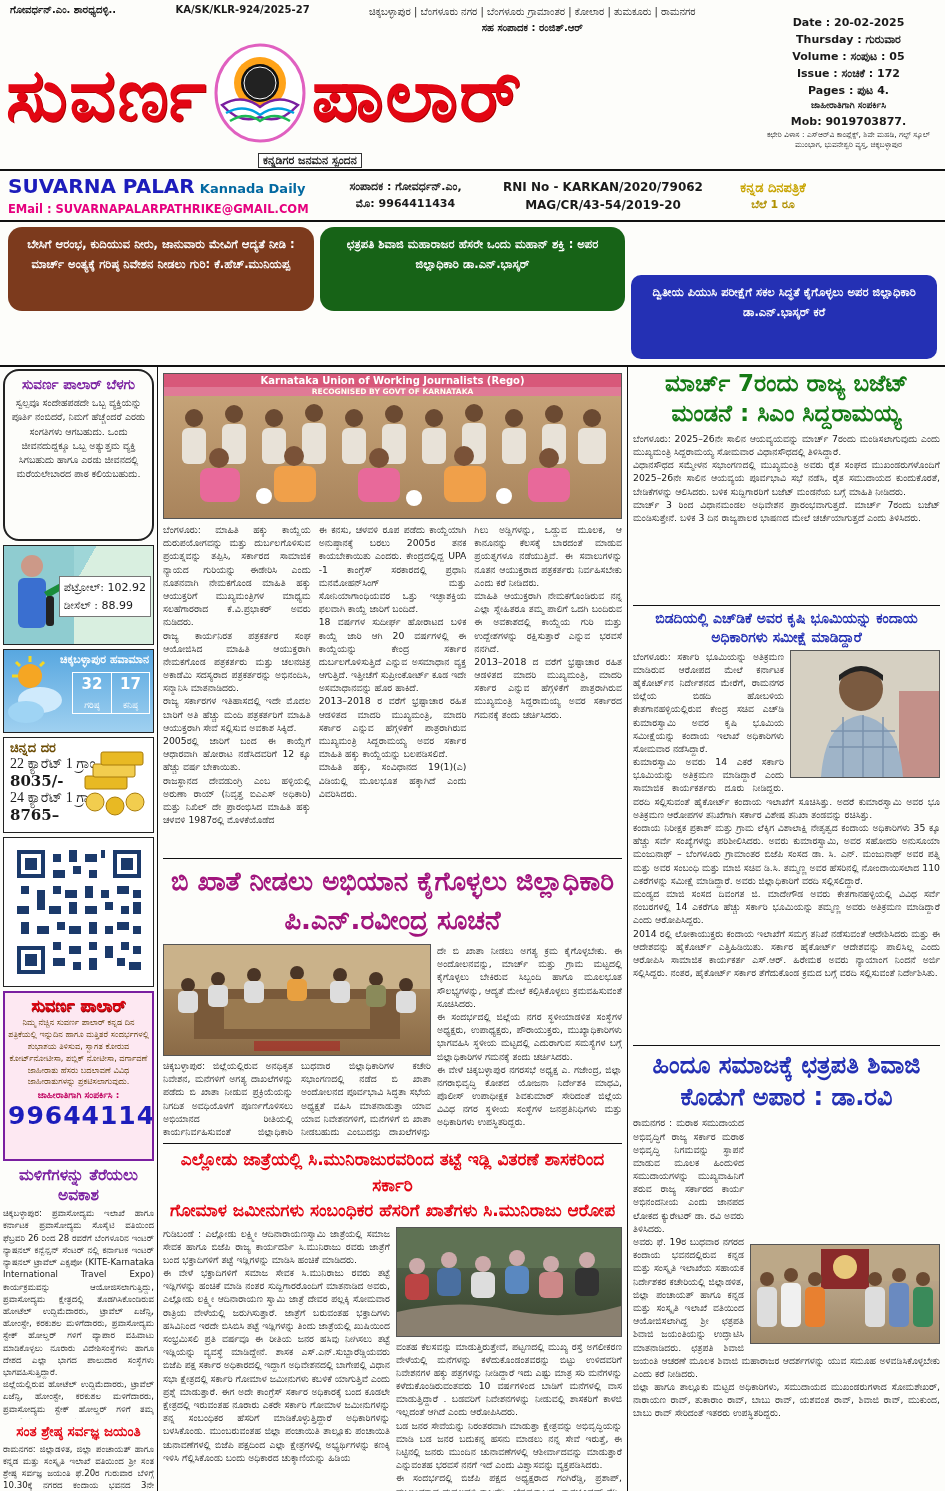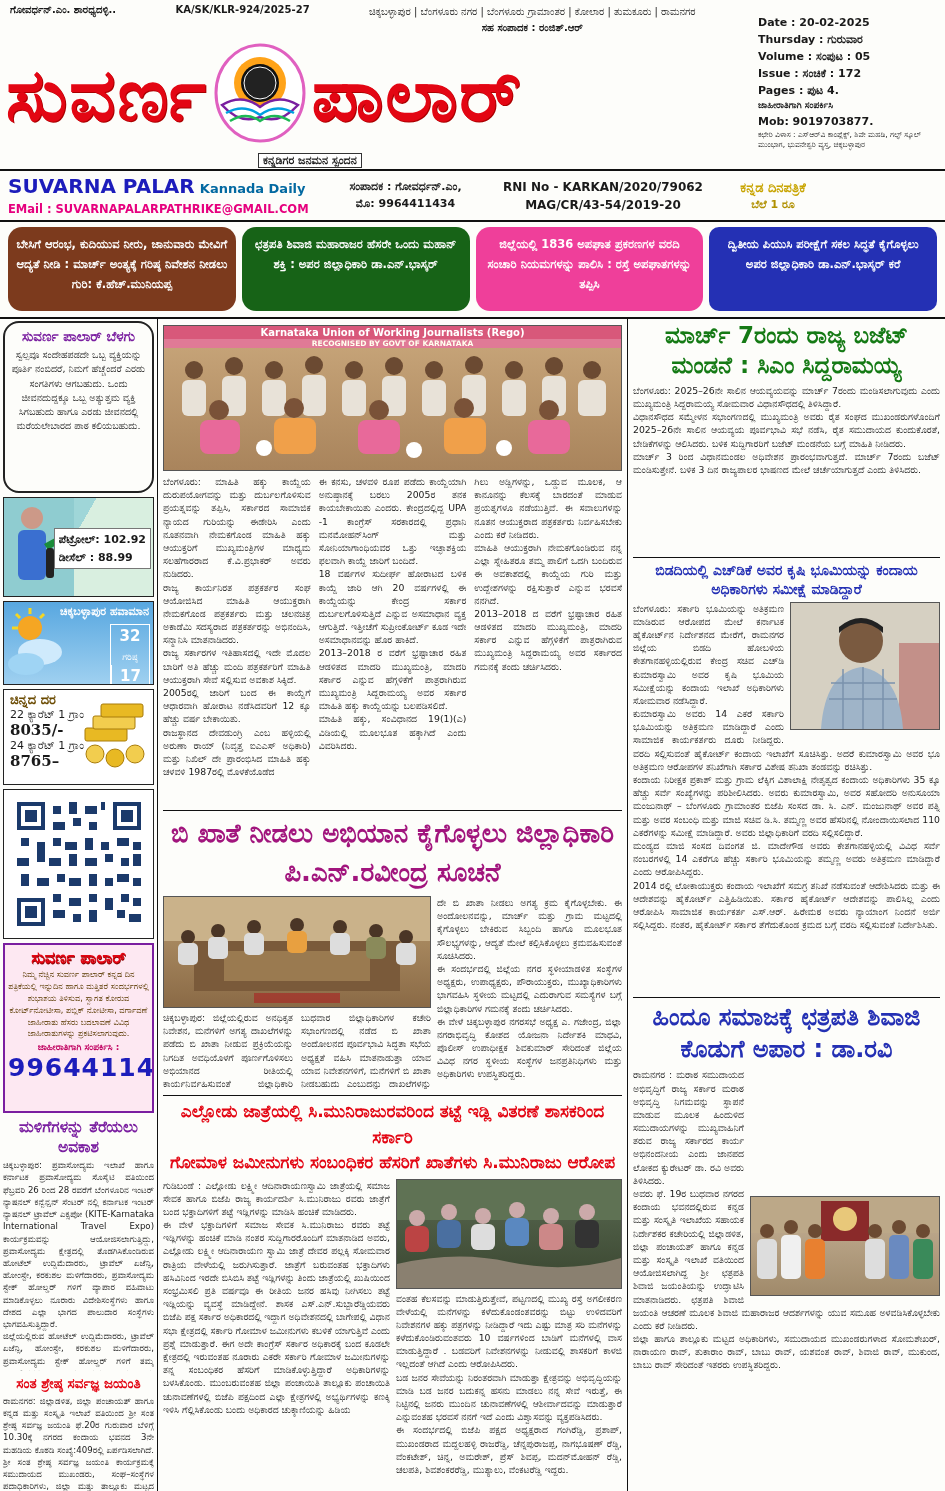--- a/index.html
+++ b/index.html
@@ -7,60 +7,60 @@
         font-family:"DejaVu Sans","Liberation Sans",sans-serif;color:#1a1a1a;overflow:hidden;
         box-sizing:border-box;}
   *{box-sizing:border-box;}
   
   #topstrip{display:flex;justify-content:space-between;padding:4px 10px 0 10px;font-size:10px;font-weight:bold;}
   #masthead{position:relative;height:118px;padding:0 6px;}
   #title-row{display:flex;align-items:center;justify-content:flex-start;height:100%;}
   .bigtitle{color:#e30613;font-weight:bold;font-size:72px;line-height:1;letter-spacing:2px;
             text-shadow:1px 1px 0 #a00;}
   #logo{width:92px;height:104px;margin:0 6px;flex:0 0 auto;}
-  #mast-right{position:absolute;right:4px;top:-24px;width:185px;text-align:left;font-size:11px;font-weight:bold;line-height:1.55;background:#fdfdfa;padding:2px;}
+  #mast-right{position:absolute;right:4px;top:-24px;width:185px;text-align:center;font-size:11px;font-weight:bold;line-height:1.55;background:#fdfdfa;padding:2px;}
   #mast-right .addr{font-size:7.5px;font-weight:normal;line-height:1.3;}
   #tagline{font-size:11px;font-weight:bold;padding:0 0 2px 258px;}
   #tagline span{border:1px solid #333;padding:0 4px;background:#fff;}
   #infobar{display:flex;border-top:2px solid #111;border-bottom:2px solid #111;padding:3px 8px;gap:10px;align-items:center;}
   #infobar .b1{width:305px;}
   .papername{color:#1d1dbb;font-weight:bold;font-size:20px;}
   .papersub{color:#0369a1;font-weight:bold;font-size:13px;}
   .email{color:#e6007e;font-weight:bold;font-size:11.5px;}
   #infobar .b2{width:165px;text-align:center;font-size:11px;font-weight:bold;line-height:1.5;}
   #infobar .b3{width:210px;text-align:center;font-size:12px;font-weight:bold;line-height:1.5;}
   #infobar .b4{width:110px;text-align:center;color:#c8a400;font-weight:bold;font-size:13px;line-height:1.4;}
   #infobar .b4 .price{color:#b09000;font-size:11px;}
   
   #teasers{display:flex;gap:6px;padding:5px 8px 6px 8px;border-bottom:2px solid #111;}
   .teaser{flex:1;border-radius:14px;color:#fff;font-weight:bold;font-size:11.5px;text-align:center;
           padding:7px 8px;line-height:1.75;height:84px;overflow:hidden;}
-  .t1{background:#7c3a1d;}.t2{background:#176317;}.t3{background:#ef3f9a;}.t4{background:#2430b4;border-radius:10px;}
+  .t1{background:#7c3a1d;}.t2{background:#176317;}.t3{background:#ef3f9a;}.t4{background:#2430b4;border-radius:10px;margin-top:48px;}
   
   #content{display:flex;height:1231px;}
   #leftcol{width:158px;border-right:1.5px solid #111;padding:2px 3px;display:flex;flex-direction:column;gap:4px;overflow:hidden;}
   #midcol{width:470px;border-right:1.5px solid #111;padding:2px 5px;overflow:hidden;}
   #rightcol{width:317px;padding:2px 5px;overflow:hidden;}
   .box{border:1.5px solid #222;}
   
   #belagu{border:2px solid #222;border-radius:16px;padding:5px;text-align:center;height:172px;overflow:hidden;}
   #belagu .bt{color:#7a1fa0;font-weight:bold;font-size:13.5px;}
   #belagu .bb{font-size:9.5px;line-height:1.5;margin-top:3px;}
   #fuelbox{height:100px;position:relative;overflow:hidden;background:linear-gradient(120deg,#9fd6d8 0 45%,#d9efe0 45% 100%);}
-  #fuelprices{position:absolute;right:2px;top:30px;background:#fff;border:1px solid #777;font-weight:bold;font-size:11px;padding:2px 4px;line-height:1.6;}
+  #fuelprices{position:absolute;right:2px;top:30px;background:#fff;border:1px solid #777;font-weight:normal;font-size:11px;padding:2px 4px;line-height:1.6;}
   #weatherbox{height:84px;background:linear-gradient(#58a7e0,#9fd0f0);position:relative;overflow:hidden;}
   #weatherbox .wt{color:#fff;font-weight:bold;font-size:11px;text-align:right;padding:3px 4px 0 0;margin-left:32px;}
-  #wtable{position:absolute;right:3px;top:22px;display:flex;border:1px solid #fff;flex-direction:column;}
+  #wtable{position:absolute;right:3px;top:22px;display:flex;border:1px solid #fff;}
   #wtable div{width:38px;text-align:center;color:#fff;border-left:1px solid #fff;padding:1px 0;}
   #wtable div:first-child{border-left:none;}
   #wtable .n{font-size:15px;font-weight:bold;}
   #wtable .l{font-size:9px;}
   #goldbox{height:96px;position:relative;background:#fff;overflow:hidden;}
   #goldbox .gt{font-weight:bold;color:#6a4a00;font-size:13px;padding:2px 0 0 6px;}
-  .gl{font-size:11px;padding-left:6px;}
+  .gl{font-size:14px;padding-left:6px;font-family:Liberation Serif, serif;}
   .gp{font-weight:bold;font-size:15px;padding-left:6px;font-family:"DejaVu Serif","Liberation Serif",serif;}
   #goldimg{position:absolute;right:0;top:8px;}
   #qrbox{height:150px;display:flex;align-items:center;justify-content:center;background:#fff;}
   #adbox{border:2px solid #7a1fa0;background:#fde8f2;text-align:center;padding:3px;height:170px;overflow:hidden;}
   #adbox .at{color:#e30613;font-weight:bold;font-size:16px;text-shadow:0.5px 0.5px #800;}
   #adbox .ab{font-size:8.2px;line-height:1.45;color:#5a3a00;margin-top:2px;}
   #adbox .ac{color:#c00060;font-weight:bold;font-size:9px;margin-top:2px;}
   #adbox .ap{color:#1d1dbb;font-weight:bold;font-size:25px;letter-spacing:1px;}
   .sideheadP{color:#7a1fa0;font-weight:bold;font-size:15.5px;text-align:center;line-height:1.3;}
   .sideheadR{color:#e30613;font-weight:bold;font-size:13.5px;text-align:center;line-height:1.3;}
@@ -138,21 +138,20 @@
     </div>
     <div class="b4">
       <div>ಕನ್ನಡ ದಿನಪತ್ರಿಕೆ</div>
       <div class="price">ಬೆಲೆ 1 ರೂ</div>
     </div>
   </div>
 
   <div id="teasers">
     <div class="teaser t1">ಬೇಸಿಗೆ ಆರಂಭ, ಕುದಿಯುವ ನೀರು, ಜಾನುವಾರು ಮೇವಿಗೆ ಆದ್ಯತೆ ನೀಡಿ : ಮಾರ್ಚ್ ಅಂತ್ಯಕ್ಕೆ ಗರಿಷ್ಠ ನಿವೇಶನ ನೀಡಲು ಗುರಿ: ಕೆ.ಹೆಚ್.ಮುನಿಯಪ್ಪ</div>
     <div class="teaser t2">ಛತ್ರಪತಿ ಶಿವಾಜಿ ಮಹಾರಾಜರ ಹೆಸರೇ ಒಂದು ಮಹಾನ್ ಶಕ್ತಿ : ಅಪರ ಜಿಲ್ಲಾಧಿಕಾರಿ ಡಾ.ಎನ್.ಭಾಸ್ಕರ್</div>
-    <div class="teaser t3">ಜಿಲ್ಲೆಯಲ್ಲಿ 1836 ಅಪಘಾತ ಪ್ರಕರಣಗಳ ವರದಿ ಸಂಚಾರಿ ನಿಯಮಗಳನ್ನು ಪಾಲಿಸಿ : ರಸ್ತೆ ಅಪಘಾತಗಳನ್ನು ತಪ್ಪಿಸಿ</div>
     <div class="teaser t4">ದ್ವಿತೀಯ ಪಿಯುಸಿ ಪರೀಕ್ಷೆಗೆ ಸಕಲ ಸಿದ್ಧತೆ ಕೈಗೊಳ್ಳಲು ಅಪರ ಜಿಲ್ಲಾಧಿಕಾರಿ ಡಾ.ಎನ್.ಭಾಸ್ಕರ್ ಕರೆ</div>
   </div>
 
   <div id="content">
 
     <div id="leftcol">
       <div id="belagu">
         <div class="bt">ಸುವರ್ಣ ಪಾಲಾರ್ ಬೆಳಗು</div>
         <div class="bb">ಸ್ವಲ್ಪವೂ ಸಂದೇಹಪಡದೇ ಒಬ್ಬ ವ್ಯಕ್ತಿಯನ್ನು ಪೂರ್ತಿ ನಂಬಿದರೆ, ನಿಮಗೆ ಹೆಚ್ಚೆಂದರೆ ಎರಡು ಸಂಗತಿಗಳು ಆಗಬಹುದು. ಒಂದು ಜೀವನದುದ್ದಕ್ಕೂ ಒಬ್ಬ ಅತ್ಯುತ್ತಮ ವ್ಯಕ್ತಿ ಸಿಗಬಹುದು ಹಾಗೂ ಎರಡು ಜೀವನದಲ್ಲಿ ಮರೆಯಲೇಬಾರದ ಪಾಠ ಕಲಿಯಬಹುದು.</div>
       </div>

